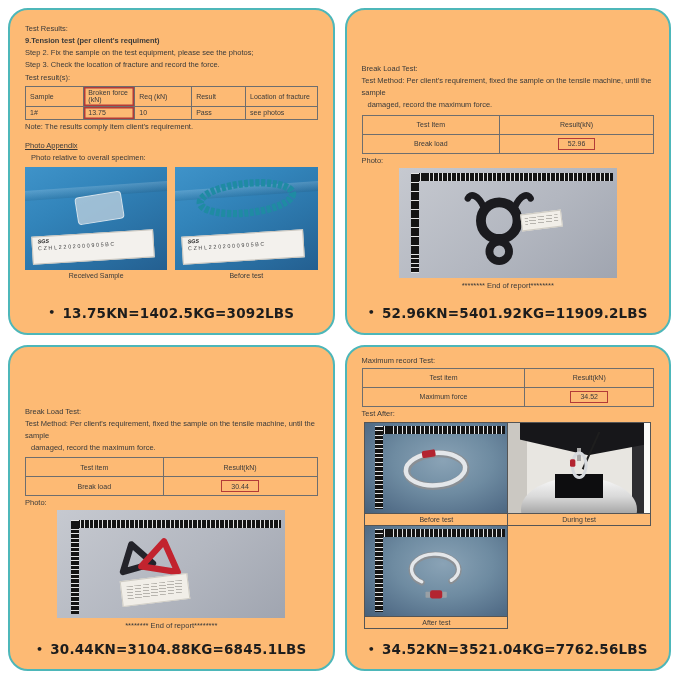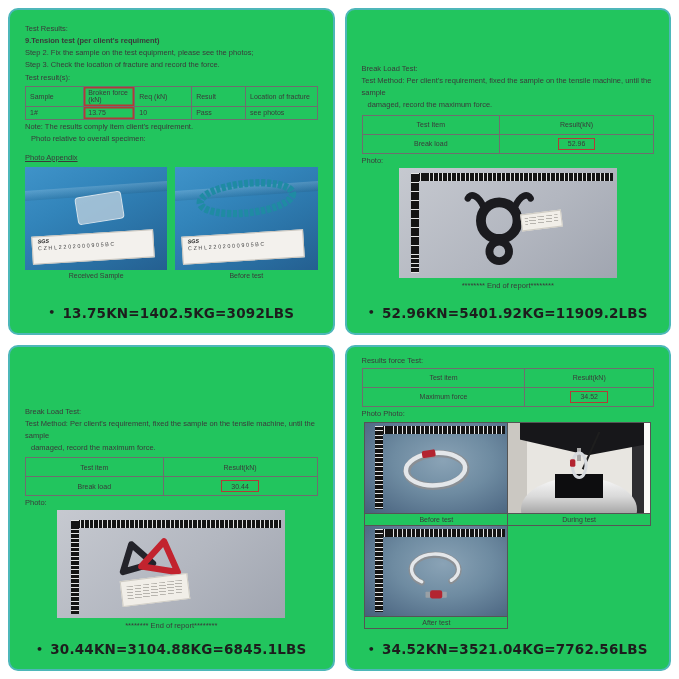--- a/index.html
+++ b/index.html
@@ -1,19 +1,19 @@
 <!DOCTYPE html>
 <html><head>
 <meta charset="utf-8">
 <style>
   * { box-sizing: border-box; margin: 0; padding: 0; }
   html,body { width:679px; height:679px; background:#fff; font-family:"Liberation Sans",sans-serif; color:#333; }
   .grid { display:grid; width:679px; height:679px; padding:8px; gap:10px;
           grid-template-columns:1fr 1fr; grid-template-rows:1fr 1fr; }
-  .card { border:2px solid #4db7b9; border-radius:10px; background:#22c55e;
+  .card { border:2px solid #4db7b9; border-radius:20px; background:#fdba74;
           padding:13px 15px 8px; display:flex; flex-direction:column; overflow:hidden; }
   .t  { font-size:7.5px; line-height:1.62; color:#3a3a3a; }
   .bold { font-weight:bold; }
   .underline { text-decoration:underline; }
   .indent { padding-left:6px; }
 
   
   table { border-collapse:collapse; width:100%; }
   .rtable { font-size:7px; margin:2px 0 1px; }
   .rtable th, .rtable td { border:1px solid #6e6e6e; padding:2.5px 4px; font-weight:normal; text-align:left; color:#3a3a3a; }
@@ -102,22 +102,22 @@
       <tr>
         <td>1#</td>
         <td class="hl">13.75</td>
         <td>10</td>
         <td>Pass</td>
         <td>see photos</td>
       </tr>
     </tbody>
       </table>
     <div class="t">Note: The results comply item client's requirement.</div>
+    <div class="t underline" style="margin-top:7px">Photo Appendix</div>
     <div class="t indent">Photo relative to overall specimen:</div>
-    <div class="t underline" style="margin-top:7px">Photo Appendix</div>
 
     <div class="photo-pair">
       <div class="photo-blue">
         <div class="fold"></div>
         <div class="bag"></div>
         <div class="sample-label">
           <div class="brand">SGS</div>
           <div class="code">CZHL2202000905BC</div>
         </div>
       </div>
@@ -204,34 +204,34 @@
       </svg>
       <div class="tag" style="left:28%;top:62%;width:30%;height:24%"></div>
     </div>
     <div class="end-line">******** End of report********</div>
     <div class="summary-row">
       <span class="bullet">•</span><span>30.44KN=3104.88KG=6845.1LBS</span>
     </div>
   </div>
 
   <div class="card" style="padding-top:8px">
-    <div class="t">Results force Test:</div>
+    <div class="t">Maximum record Test:</div>
     <table class="ctable" style="margin-top:1px">
       <tbody>
           <tr>
         <th>Test item</th>
         <th>Result(kN)</th>
       </tr>
       <tr>
         <td>Maximum force</td>
         <td><span class="red-pill">34.52</span></td>
       </tr>
     </tbody>
       </table>
-    <div class="t">Photo Photo:</div>
+    <div class="t">Test After:</div>
 
     <table class="ptable">
       <tbody>
           <tr>
         <td>
           <div class="photo-steel">
             <div class="ruler-h" style="top:3px;left:10px;right:2px;height:8px"></div>
             <div class="ruler-v" style="top:3px;left:10px;width:8px;bottom:4px"></div>
             <svg class="svg-abs" style="left:18%;top:22%;width:64%;height:60%" viewBox="0 0 100 60">
               <ellipse cx="50" cy="30" rx="33" ry="18" fill="none" stroke="#8a8f94" stroke-width="8" transform="rotate(-4 50 30)"></ellipse>

